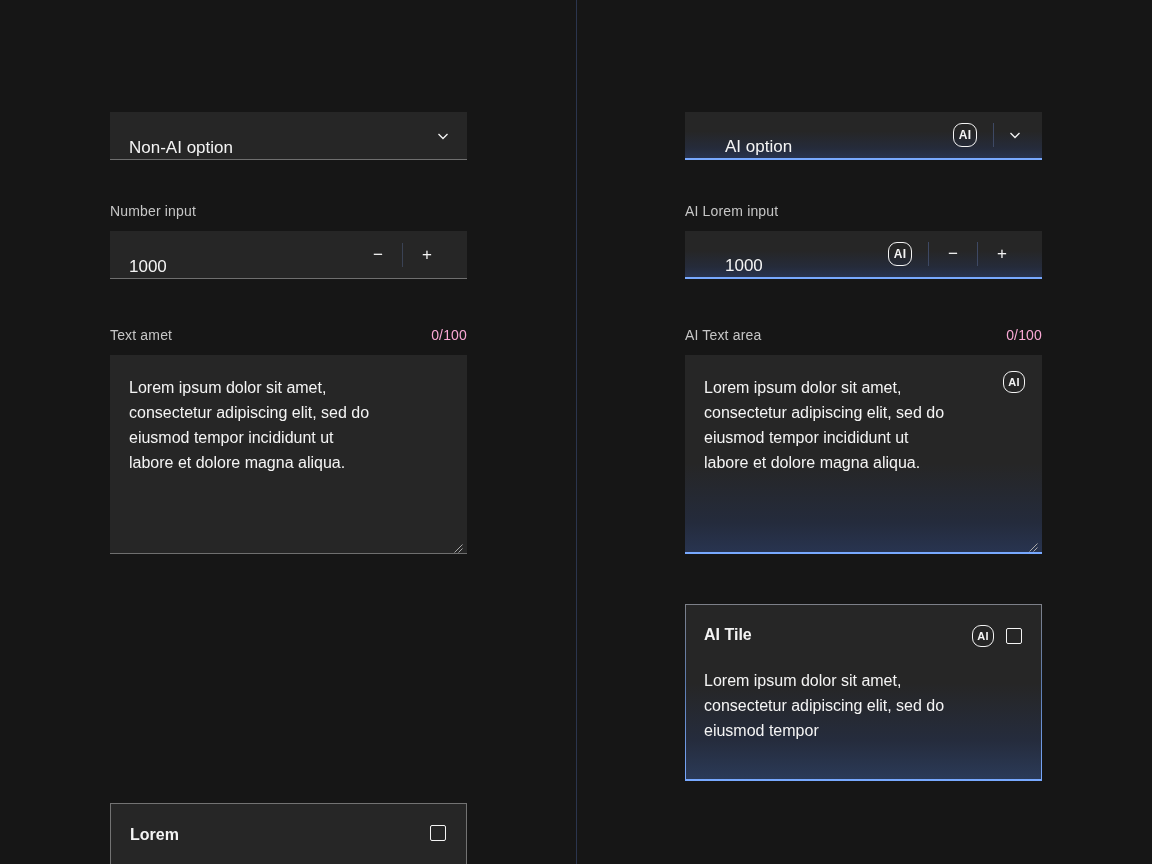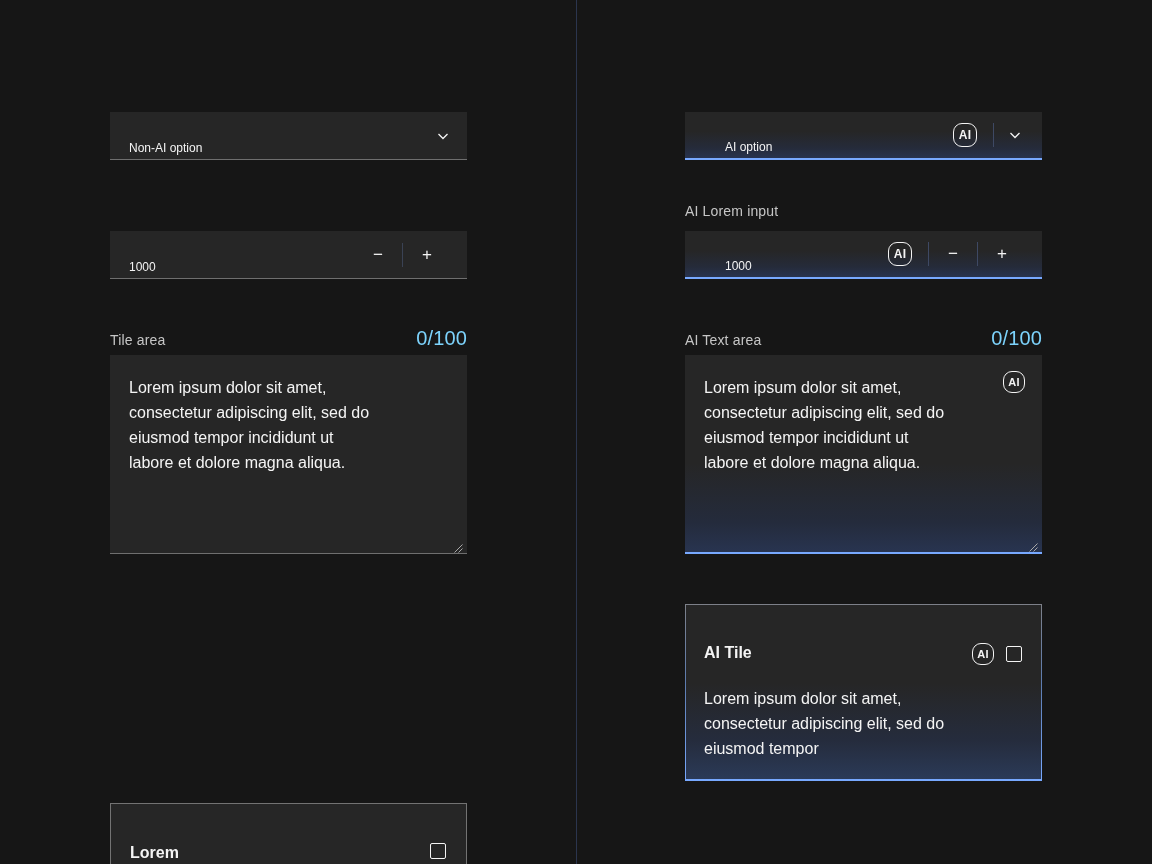--- a/index.html
+++ b/index.html
@@ -39,41 +39,41 @@
     letter-spacing: 0.16px;
     color: #c6c6c6;
     line-height: 16px;
   }
   .label-row {
     display: flex;
     justify-content: space-between;
     align-items: baseline;
   }
   .char-counter {
-    font-size: 20px;
+    font-size: 14px;
     letter-spacing: 0.16px;
-    color: #7dd3fc;
+    color: #f9a8d4;
   }
 
   
   .field {
     height: 48px;
     background: #262626;
     border-bottom: 1px solid #6f6f6f;
     display: flex;
     align-items: center;
     padding: 0 16px 0 19px;
   }
   .field.ai {
     border-bottom: 2px solid #78a9ff;
     background: linear-gradient(180deg, #262626 0%, #262626 42%, #252b3a 78%, #28334e 100%);
     padding-left: 40px;
   }
   .field-value {
-    font-size: 12px;
+    font-size: 17px;
     color: #f4f4f4;
     flex: 1 1 auto;
     white-space: nowrap;
     overflow: hidden;
     margin-top: 24px;
   }
   .controls {
     display: flex;
     align-items: center;
     height: 100%;
@@ -170,21 +170,20 @@
     height: 100%;
     box-sizing: border-box;
     background: linear-gradient(180deg, #262626 0%, #262626 45%, #252c3d 78%, #2b3a57 100%);
     padding: 19px 19px 16px 18px;
     position: relative;
   }
   .tile-header {
     display: flex;
     align-items: flex-start;
     justify-content: space-between;
-    margin-top: 18px;
   }
   .tile-title {
     font-size: 16px;
     font-weight: 700;
     color: #f4f4f4;
     line-height: 22px;
   }
   .tile-icons {
     display: flex;
     align-items: center;
@@ -218,31 +217,32 @@
 
     <div class="abs field" style="top:112px">
       <span class="field-value">Non-AI option</span>
       <span class="chevron-wrap">
         <svg width="16" height="16" viewBox="0 0 16 16">
           <path d="M3.5 6 L8 10.5 L12.5 6" fill="none" stroke="#f4f4f4" stroke-width="1.3"></path>
         </svg>
       </span>
     </div>
 
+    <div class="abs field-label" style="top:203px">Number input</div>
     <div class="abs field" style="top:231px">
       <span class="field-value">1000</span>
       <span class="controls">
         <span class="step-btn">−</span>
         <span class="v-divider"></span>
         <span class="step-btn">+</span>
       </span>
     </div>
 
     <div class="abs label-row" style="top:327px">
-      <span class="field-label">Tile area</span>
+      <span class="field-label">Text amet</span>
       <span class="char-counter">0/100</span>
     </div>
     <div class="abs textarea" style="top:355px">
       <div class="textarea-text">Lorem ipsum dolor sit amet,
 consectetur adipiscing elit, sed do
 eiusmod tempor incididunt ut
 labore et dolore magna aliqua.</div>
       <span class="resize-grip">
         <svg width="10" height="10" viewBox="0 0 10 10">
           <path d="M9.5 1.5 L1.5 9.5 M9.5 5.5 L5.5 9.5" stroke="#a8a8a8" stroke-width="1" fill="none"></path>

